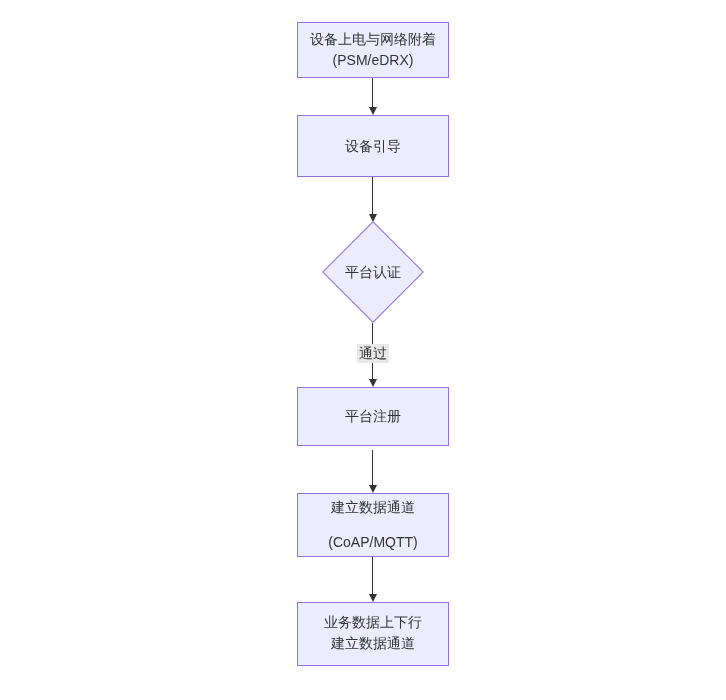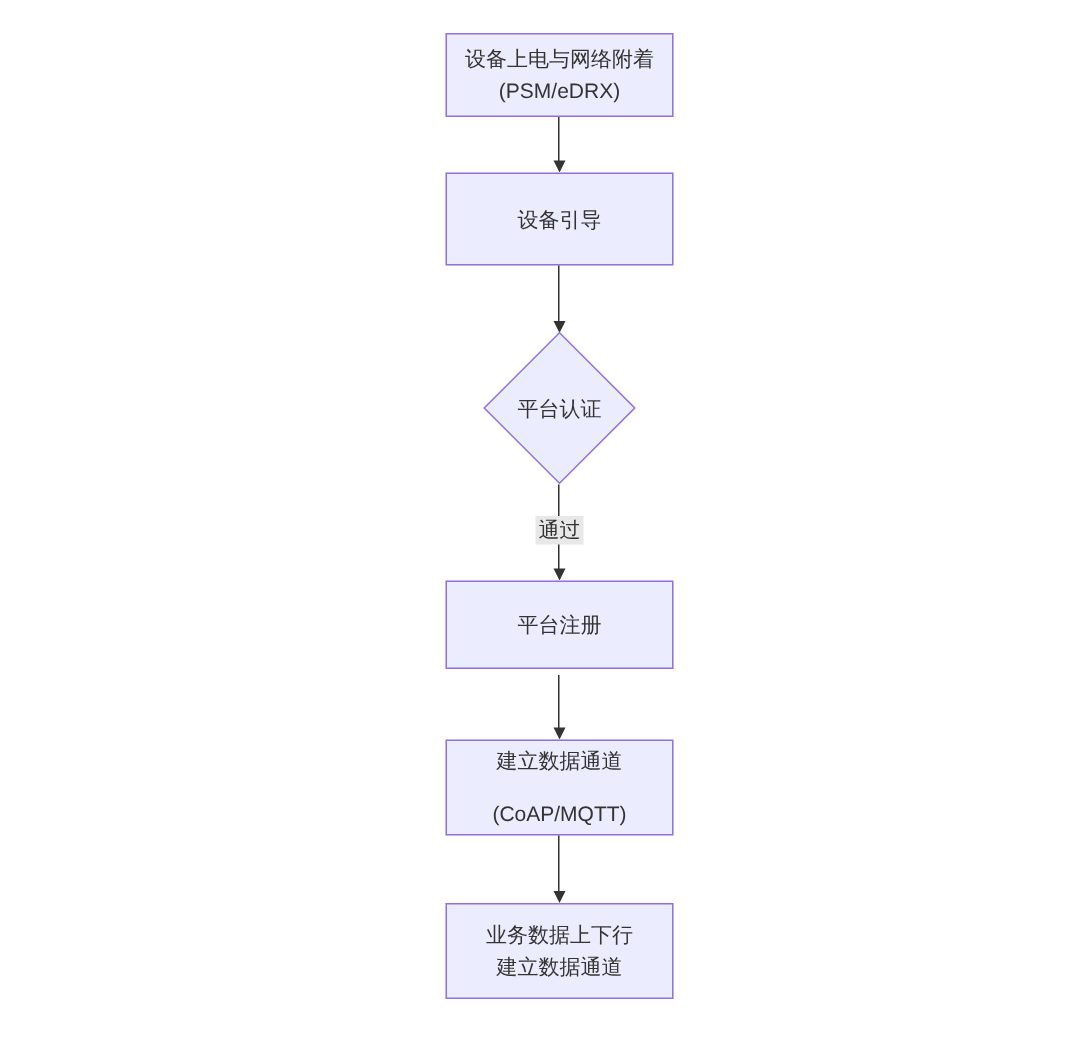--- a/index.html
+++ b/index.html
@@ -110,18 +110,18 @@
   <div class="edge-head" style="left:369px;top:485px;"></div>
 
   <div class="node" style="left:297px;top:493px;width:152px;height:64px;gap:14px;">
     <span>建立数据通道</span>
     <span>(CoAP/MQTT)</span>
   </div>
 
   <div class="edge-line" style="left:372px;top:557px;height:38px;"></div>
   <div class="edge-head" style="left:369px;top:594px;"></div>
 
-  <div class="node" style="left:297px;top:602px;width:152px;height:64px;">
+  <div class="node" style="left:297px;top:602px;width:152px;height:64px;font-family:Liberation Mono, monospace;">
     <span>业务数据上下行</span>
     <span>建立数据通道</span>
   </div>
 
 </div>
 
 </body></html>

